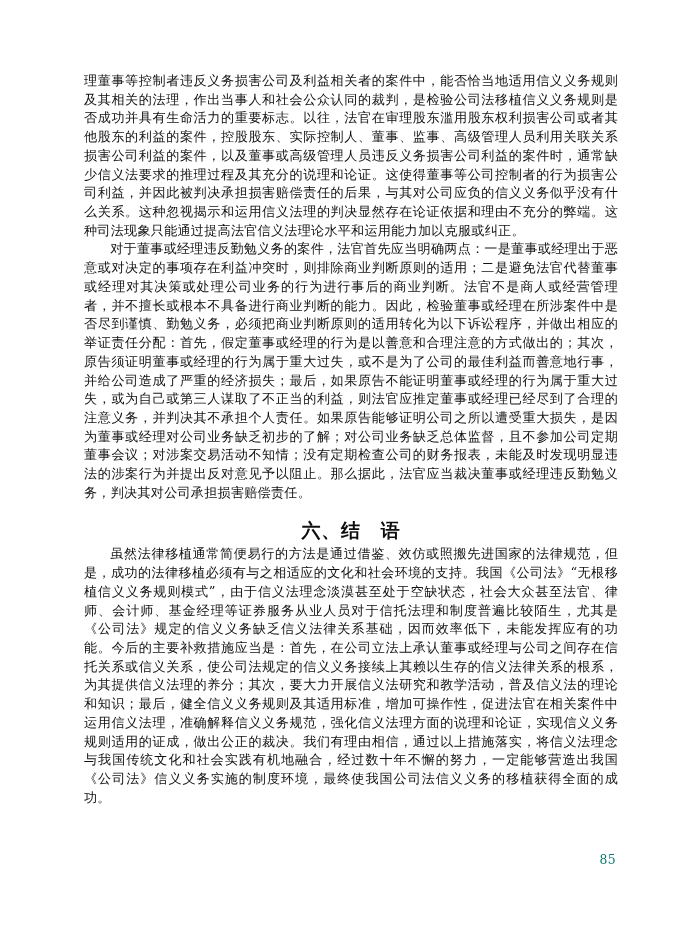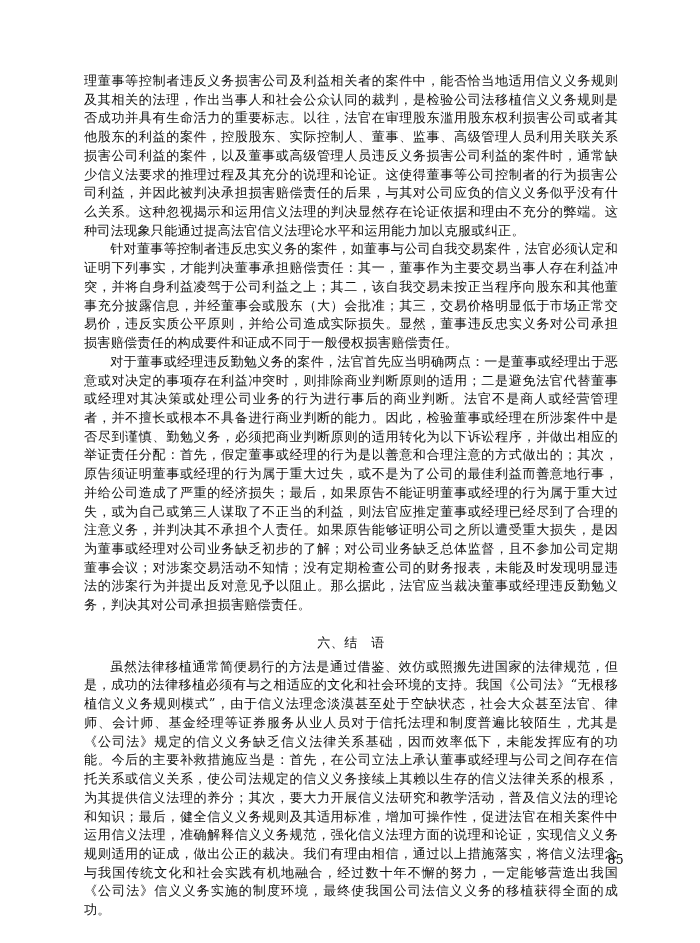--- a/index.html
+++ b/index.html
@@ -37,49 +37,48 @@
     letter-spacing: 0.02em;
     color: #111111;
     word-break: break-all;
     hyphens: none;
   }
   .body-par.indent {
     text-indent: 2em;
   }
   .section-heading {
     margin: 0;
-    font-size: 13px;
+    font-size: 19px;
     line-height: 18.72px;
-    font-weight: normal;
+    font-weight: bold;
     text-align: center;
     letter-spacing: 0.04em;
     color: #0d0d0d;
   }
   .spacer-before-heading { height: 18.7px; }
   .spacer-after-heading  { height: 5.5px; }
   .folio {
     position: absolute;
-    right: 76px;
+    right: 84px;
     top: 852px;
     font-family: "DejaVu Serif", "Liberation Serif", serif;
     font-size: 12.4px;
-    color: #000000;
+    color: #0f766e;
     letter-spacing: 0.03em;
   }
 </style>
 </head>
 <body>
 
 <div class="page">
 
   <div class="content-column">
 
     <p class="body-par">理董事等控制者违反义务损害公司及利益相关者的案件中，能否恰当地适用信义义务规则及其相关的法理，作出当事人和社会公众认同的裁判，是检验公司法移植信义义务规则是否成功并具有生命活力的重要标志。以往，法官在审理股东滥用股东权利损害公司或者其他股东的利益的案件，控股股东、实际控制人、董事、监事、高级管理人员利用关联关系损害公司利益的案件，以及董事或高级管理人员违反义务损害公司利益的案件时，通常缺少信义法要求的推理过程及其充分的说理和论证。这使得董事等公司控制者的行为损害公司利益，并因此被判决承担损害赔偿责任的后果，与其对公司应负的信义义务似乎没有什么关系。这种忽视揭示和运用信义法理的判决显然存在论证依据和理由不充分的弊端。这种司法现象只能通过提高法官信义法理论水平和运用能力加以克服或纠正。</p>
 
-    <p class="body-par indent">针对董事等控制者违反忠实义务的案件，如董事与公司自我交易案件，法官必须认定和证明下列事实，才能判决董事承担赔偿责任：其一，董事作为主要交易当事人存在利益冲突，并将自身利益凌驾于公司利益之上；其二，该自我交易未按正当程序向股东和其他董事充分披露信息，并经董事会或股东（大）会批准；其三，交易价格明显低于市场正常交易价，违反实质公平原则，并给公司造成实际损失。显然，董事违反忠实义务对公司承担损害赔偿责任的构成要件和证成不同于一般侵权损害赔偿责任。</p>
 
     <p class="body-par indent">对于董事或经理违反勤勉义务的案件，法官首先应当明确两点：一是董事或经理出于恶意或对决定的事项存在利益冲突时，则排除商业判断原则的适用；二是避免法官代替董事或经理对其决策或处理公司业务的行为进行事后的商业判断。法官不是商人或经营管理者，并不擅长或根本不具备进行商业判断的能力。因此，检验董事或经理在所涉案件中是否尽到谨慎、勤勉义务，必须把商业判断原则的适用转化为以下诉讼程序，并做出相应的举证责任分配：首先，假定董事或经理的行为是以善意和合理注意的方式做出的；其次，原告须证明董事或经理的行为属于重大过失，或不是为了公司的最佳利益而善意地行事，并给公司造成了严重的经济损失；最后，如果原告不能证明董事或经理的行为属于重大过失，或为自己或第三人谋取了不正当的利益，则法官应推定董事或经理已经尽到了合理的注意义务，并判决其不承担个人责任。如果原告能够证明公司之所以遭受重大损失，是因为董事或经理对公司业务缺乏初步的了解；对公司业务缺乏总体监督，且不参加公司定期董事会议；对涉案交易活动不知情；没有定期检查公司的财务报表，未能及时发现明显违法的涉案行为并提出反对意见予以阻止。那么据此，法官应当裁决董事或经理违反勤勉义务，判决其对公司承担损害赔偿责任。</p>
 
     <div class="spacer-before-heading"></div>
 
     <h2 class="section-heading">六、结　语</h2>
 
     <div class="spacer-after-heading"></div>
 
     <p class="body-par indent">虽然法律移植通常简便易行的方法是通过借鉴、效仿或照搬先进国家的法律规范，但是，成功的法律移植必须有与之相适应的文化和社会环境的支持。我国《公司法》“无根移植信义义务规则模式”，由于信义法理念淡漠甚至处于空缺状态，社会大众甚至法官、律师、会计师、基金经理等证券服务从业人员对于信托法理和制度普遍比较陌生，尤其是《公司法》规定的信义义务缺乏信义法律关系基础，因而效率低下，未能发挥应有的功能。今后的主要补救措施应当是：首先，在公司立法上承认董事或经理与公司之间存在信托关系或信义关系，使公司法规定的信义义务接续上其赖以生存的信义法律关系的根系，为其提供信义法理的养分；其次，要大力开展信义法研究和教学活动，普及信义法的理论和知识；最后，健全信义义务规则及其适用标准，增加可操作性，促进法官在相关案件中运用信义法理，准确解释信义义务规范，强化信义法理方面的说理和论证，实现信义义务规则适用的证成，做出公正的裁决。我们有理由相信，通过以上措施落实，将信义法理念与我国传统文化和社会实践有机地融合，经过数十年不懈的努力，一定能够营造出我国《公司法》信义义务实施的制度环境，最终使我国公司法信义义务的移植获得全面的成功。</p>

